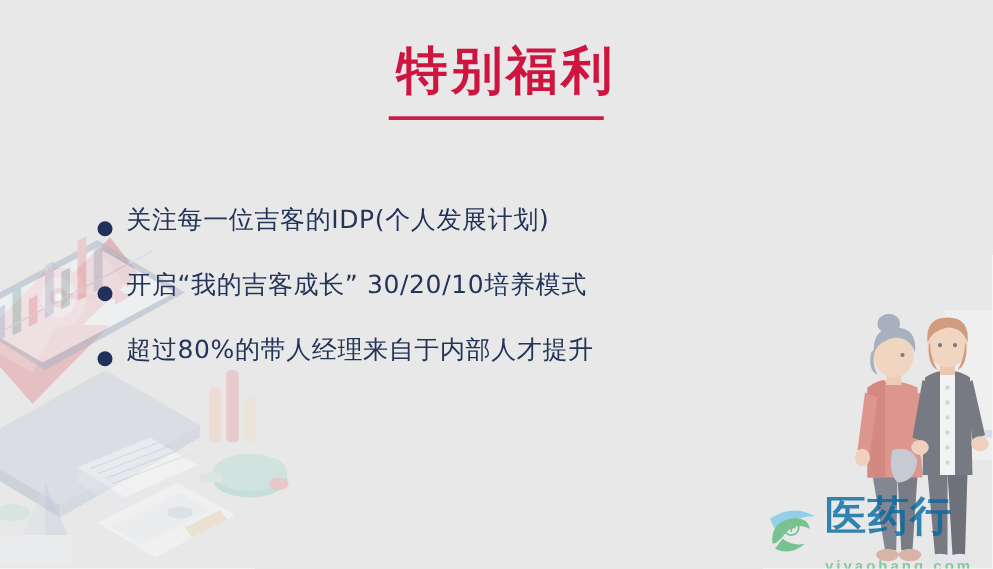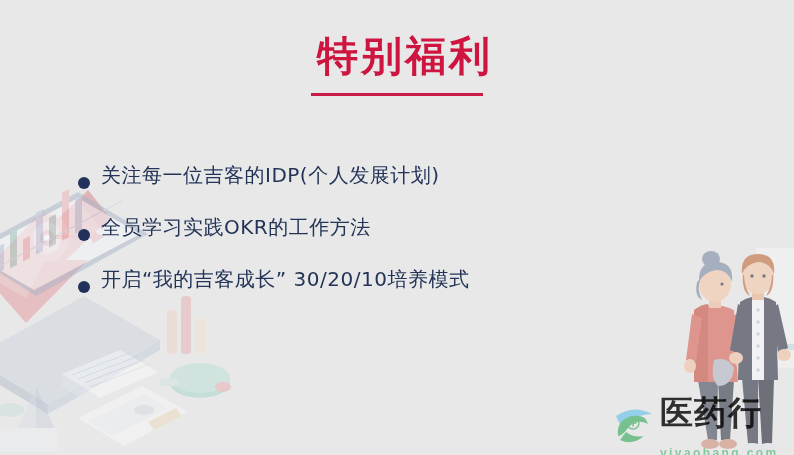--- a/index.html
+++ b/index.html
@@ -86,21 +86,21 @@
     top: 396px;
     display: flex;
     align-items: center;
     opacity: 0.80;
   }
   #watermark-logo { flex: 0 0 auto; margin-right: 4px; }
   #watermark-texts { display: flex; flex-direction: column; line-height: 1; }
   #watermark-cn {
     font-size: 33px;
     font-weight: bold;
-    color: #000000;
+    color: #0369a1;
     letter-spacing: 1px;
     font-family: "DejaVu Sans", "Liberation Sans", sans-serif;
   }
   #watermark-url {
     font-size: 12px;
     font-weight: bold;
     color: #6ec08a;
     letter-spacing: 2.4px;
     margin-top: 18px;
     font-family: "Liberation Sans", sans-serif;
@@ -271,30 +271,30 @@
     <div id="title-rule"></div>
   </div>
 
   <div id="bullet-list">
 
     <div class="bullet-row">
       <span class="bullet-dot"></span>
       <span class="bullet-text">关注每一位吉客的IDP(个人发展计划)</span>
     </div>
 
-    <div class="bullet-row">
-      <span class="bullet-dot"></span>
-      <span class="bullet-text">全员学习实践OKR的工作方法</span>
-    </div>
 
     <div class="bullet-row">
       <span class="bullet-dot"></span>
       <span class="bullet-text">开启“我的吉客成长” 30/20/10培养模式</span>
     </div>
 
+    <div class="bullet-row">
+      <span class="bullet-dot"></span>
+      <span class="bullet-text">超过80%的带人经理来自于内部人才提升</span>
+    </div>
 
   </div>
 
   <div id="watermark">
     <span id="watermark-logo">
       <svg width="44" height="40" viewBox="0 0 44 40" xmlns="http://www.w3.org/2000/svg">
         <path d="M4 10 Q22 -2 40 8 Q24 8 16 18 Q10 26 4 10 Z" fill="#7ec9e8"></path>
         <path d="M6 30 Q4 14 20 10 Q34 8 36 18 Q24 12 16 22 Q10 30 6 30 Z" fill="#5cb87a"></path>
         <path d="M8 34 Q20 40 32 30 Q22 32 14 26 Z" fill="#5cb87a"></path>
         <circle cx="21" cy="17" r="6" fill="none" stroke="#5cb87a" stroke-width="1.4"></circle>

